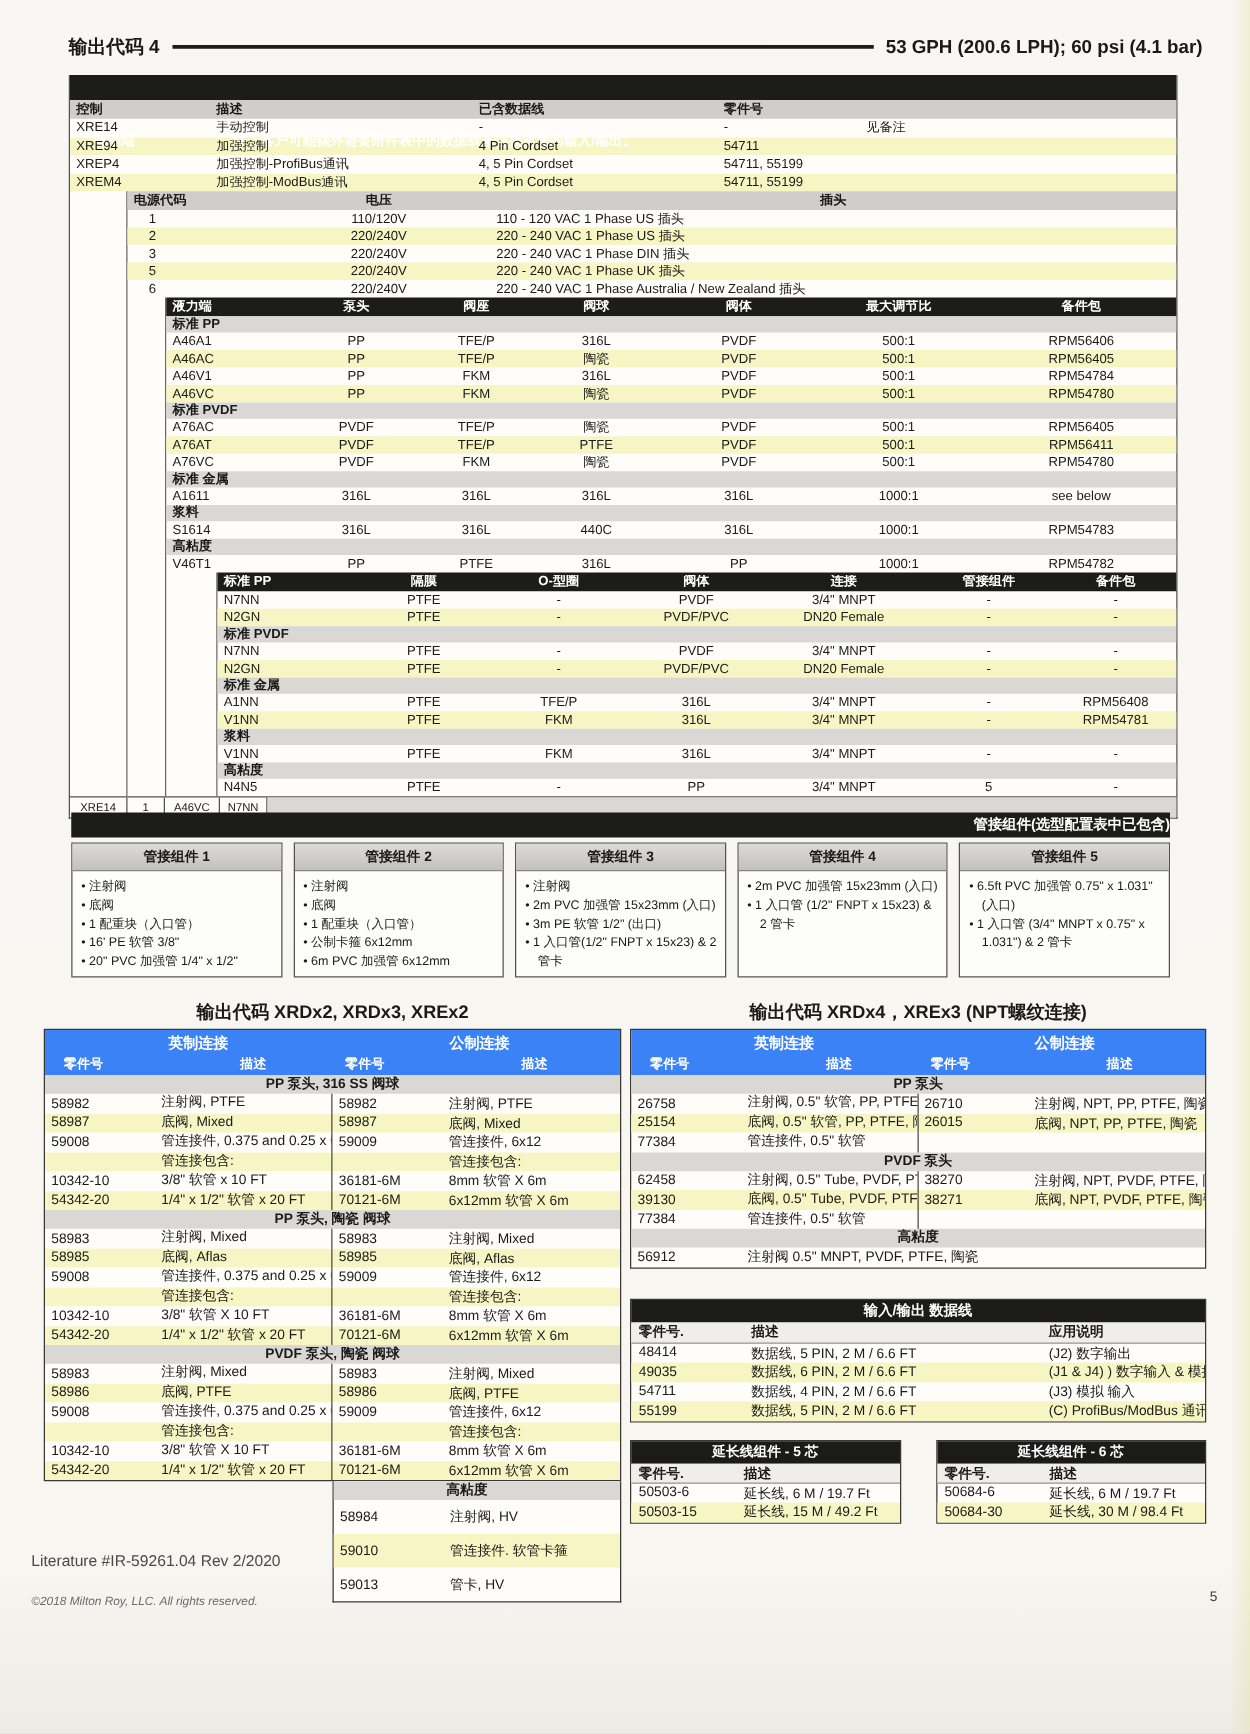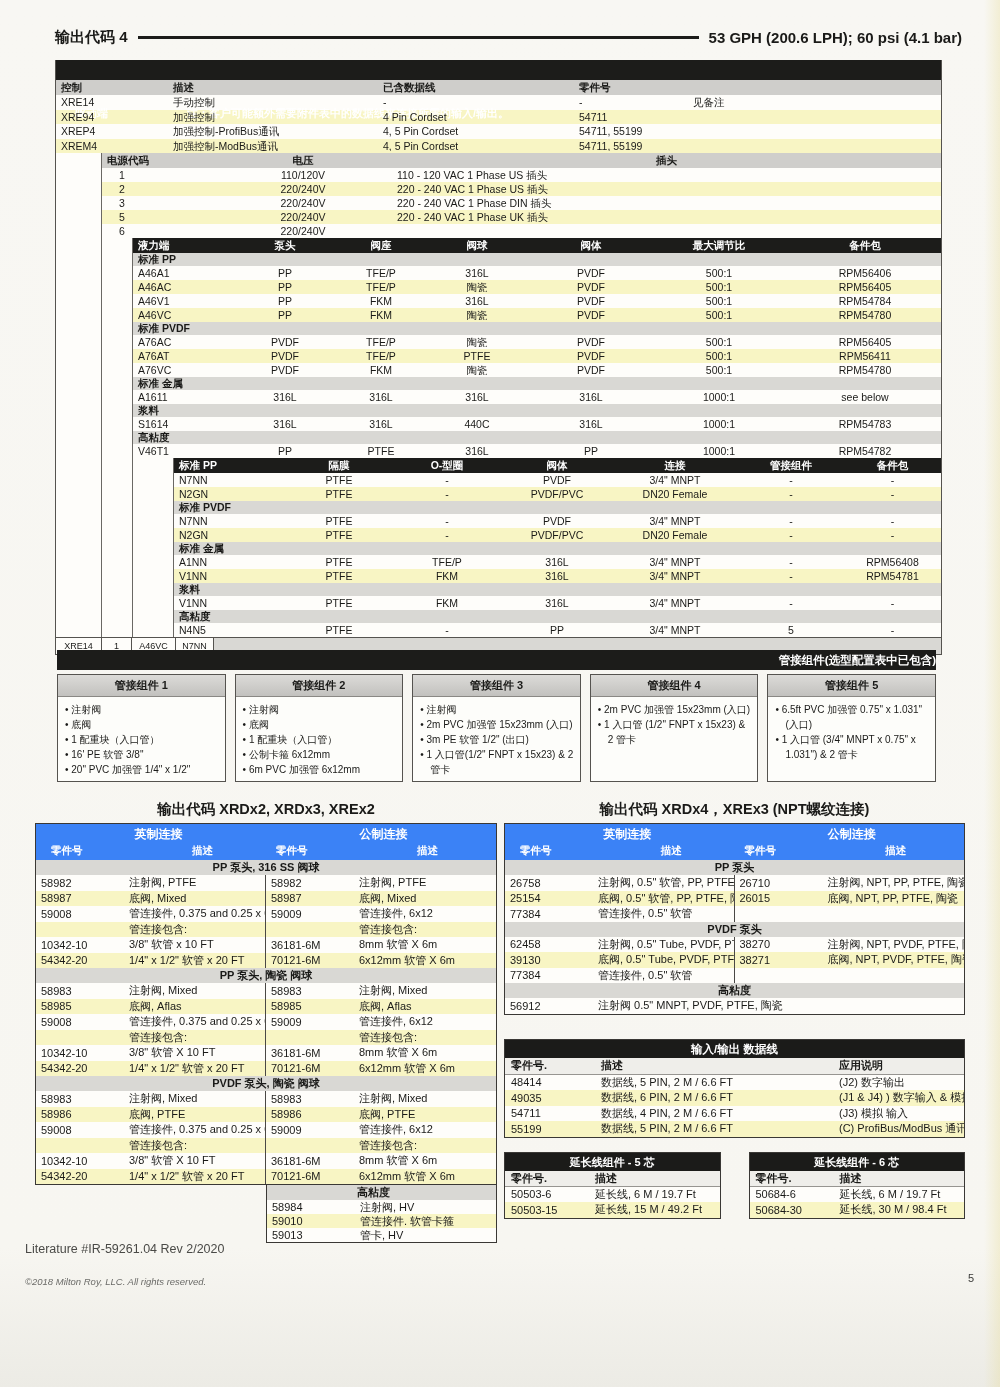--- a/index.html
+++ b/index.html
@@ -68,21 +68,21 @@
   .phead-sub>div{padding:0 5px;}
   .psec{background:#d9d8d4;text-align:center;font-weight:bold;height:15px;line-height:15px;
     white-space:nowrap;overflow:hidden;}
   .psec.left{text-align:left;padding-left:90px;}
   .prow{display:grid;grid-template-columns:88px 1fr 88px 1fr;height:15.5px;align-items:center;}
   .prow-full{grid-template-columns:88px 1fr;}
   .prow>div{padding:0 5px;white-space:nowrap;overflow:hidden;}
   .div-r{border-right:1px solid #4a4845;height:15.5px;line-height:15.5px;}
   .halfbox{margin-left:50%;width:50%;box-sizing:border-box;border:1.5px solid #3a3835;border-top:none;
     background:#fefdfa;font-size:11px;}
-  .hrow{display:grid;grid-template-columns:88px 1fr;height:14px;align-items:center;}
+  .hrow{display:grid;grid-template-columns:88px 1fr;height:27px;align-items:center;}
   .hrow>div{padding:0 5px;white-space:nowrap;overflow:hidden;}
 
   
   .io{margin-top:24px;border:1.5px solid #3a3835;background:#fefdfa;font-size:11px;}
   .io-bar{background:#1b1b19;color:#fff;text-align:center;font-weight:bold;height:18px;line-height:18px;font-size:11.5px;}
   .io-hdr{display:grid;grid-template-columns:90px 238px 1fr;font-weight:bold;background:#efeeea;
     height:16px;align-items:center;border-bottom:1px solid #979591;}
   .io-hdr>div,.io-row>div{padding:0 6px;white-space:nowrap;overflow:hidden;}
   .io-row{display:grid;grid-template-columns:90px 238px 1fr;height:15.5px;align-items:center;}
   .exts{display:flex;gap:28px;margin-top:14px;}
@@ -174,20 +174,21 @@
             <div class="c">220 - 240 VAC 1 Phase DIN 插头</div>
           </div>
           <div class="r power-grid hl">
             <div class="ind">5</div>
             <div class="ctr">220/240V</div>
             <div class="c">220 - 240 VAC 1 Phase UK 插头</div>
           </div>
           <div class="r power-grid">
             <div class="ind">6</div>
             <div class="ctr">220/240V</div>
+            <div class="c">220 - 240 VAC 1 Phase Australia / New Zealand 插头</div>
           </div>
         </div>
       <div class="sub2">
         <div>
             <div class="r bhdr hyd-grid">
               <div class="c">液力端</div>
               <div class="ctr">泵头</div>
               <div class="ctr">阀座</div>
               <div class="ctr">阀球</div>
               <div class="ctr">阀体</div>

